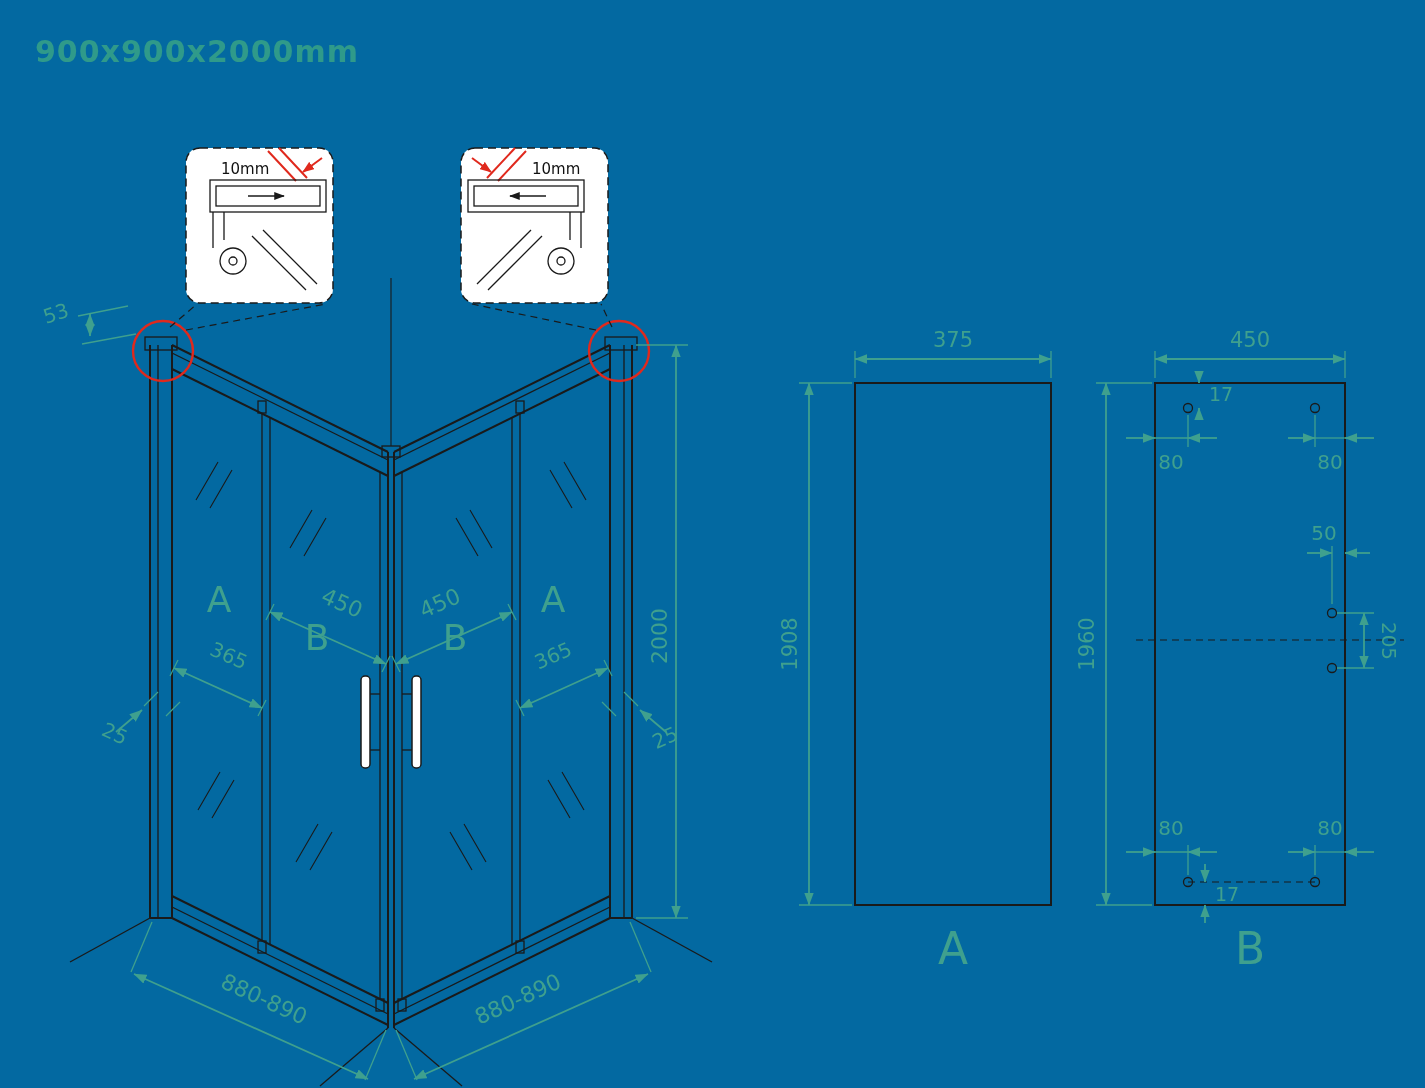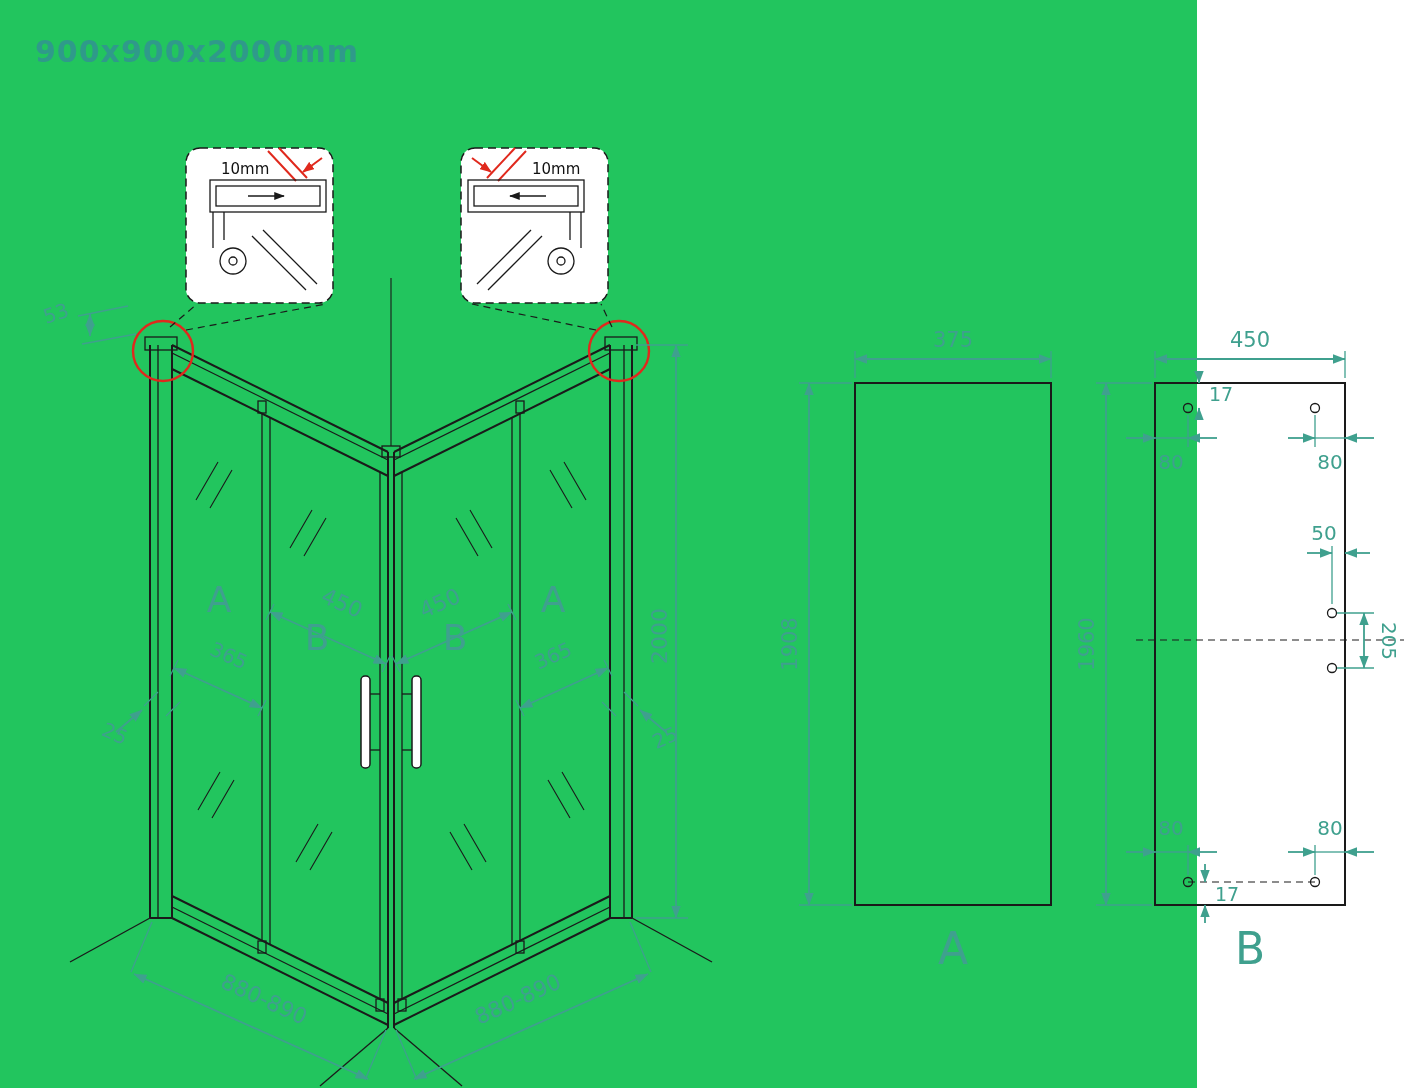--- a/index.html
+++ b/index.html
@@ -1,16 +1,16 @@
 <!DOCTYPE html>
 <html><head>
 <meta charset="utf-8">
 <style>
   html,body { margin:0; padding:0; background:#ffffff; }
-  .stage { width:1197px; height:1088px; background:#22c55e; position:relative; }
+  .stage { width:1425px; height:1088px; background:#0369a1; position:relative; }
   svg { display:block; }
   svg text { font-family:"DejaVu Sans","Liberation Sans",sans-serif; }
   .title-text { font-size:30px; font-weight:bold; letter-spacing:1px; fill:#2f9a8a; }
   .dim { fill:#3fa08e; }
   .d20 { font-size:20px; } .d19 { font-size:19px; } .d21 { font-size:21px; } .d22 { font-size:22px; }
   .lab36 { font-size:36px; } .lab44 { font-size:44px; }
   .small-black { font-size:15px; fill:#111; }
   .k  { stroke:#1a1a1a; stroke-width:2;   fill:none; }
   .k1 { stroke:#1a1a1a; stroke-width:1.3; fill:none; }
   .kh { stroke:#1a1a1a; stroke-width:1.1; fill:none; }

